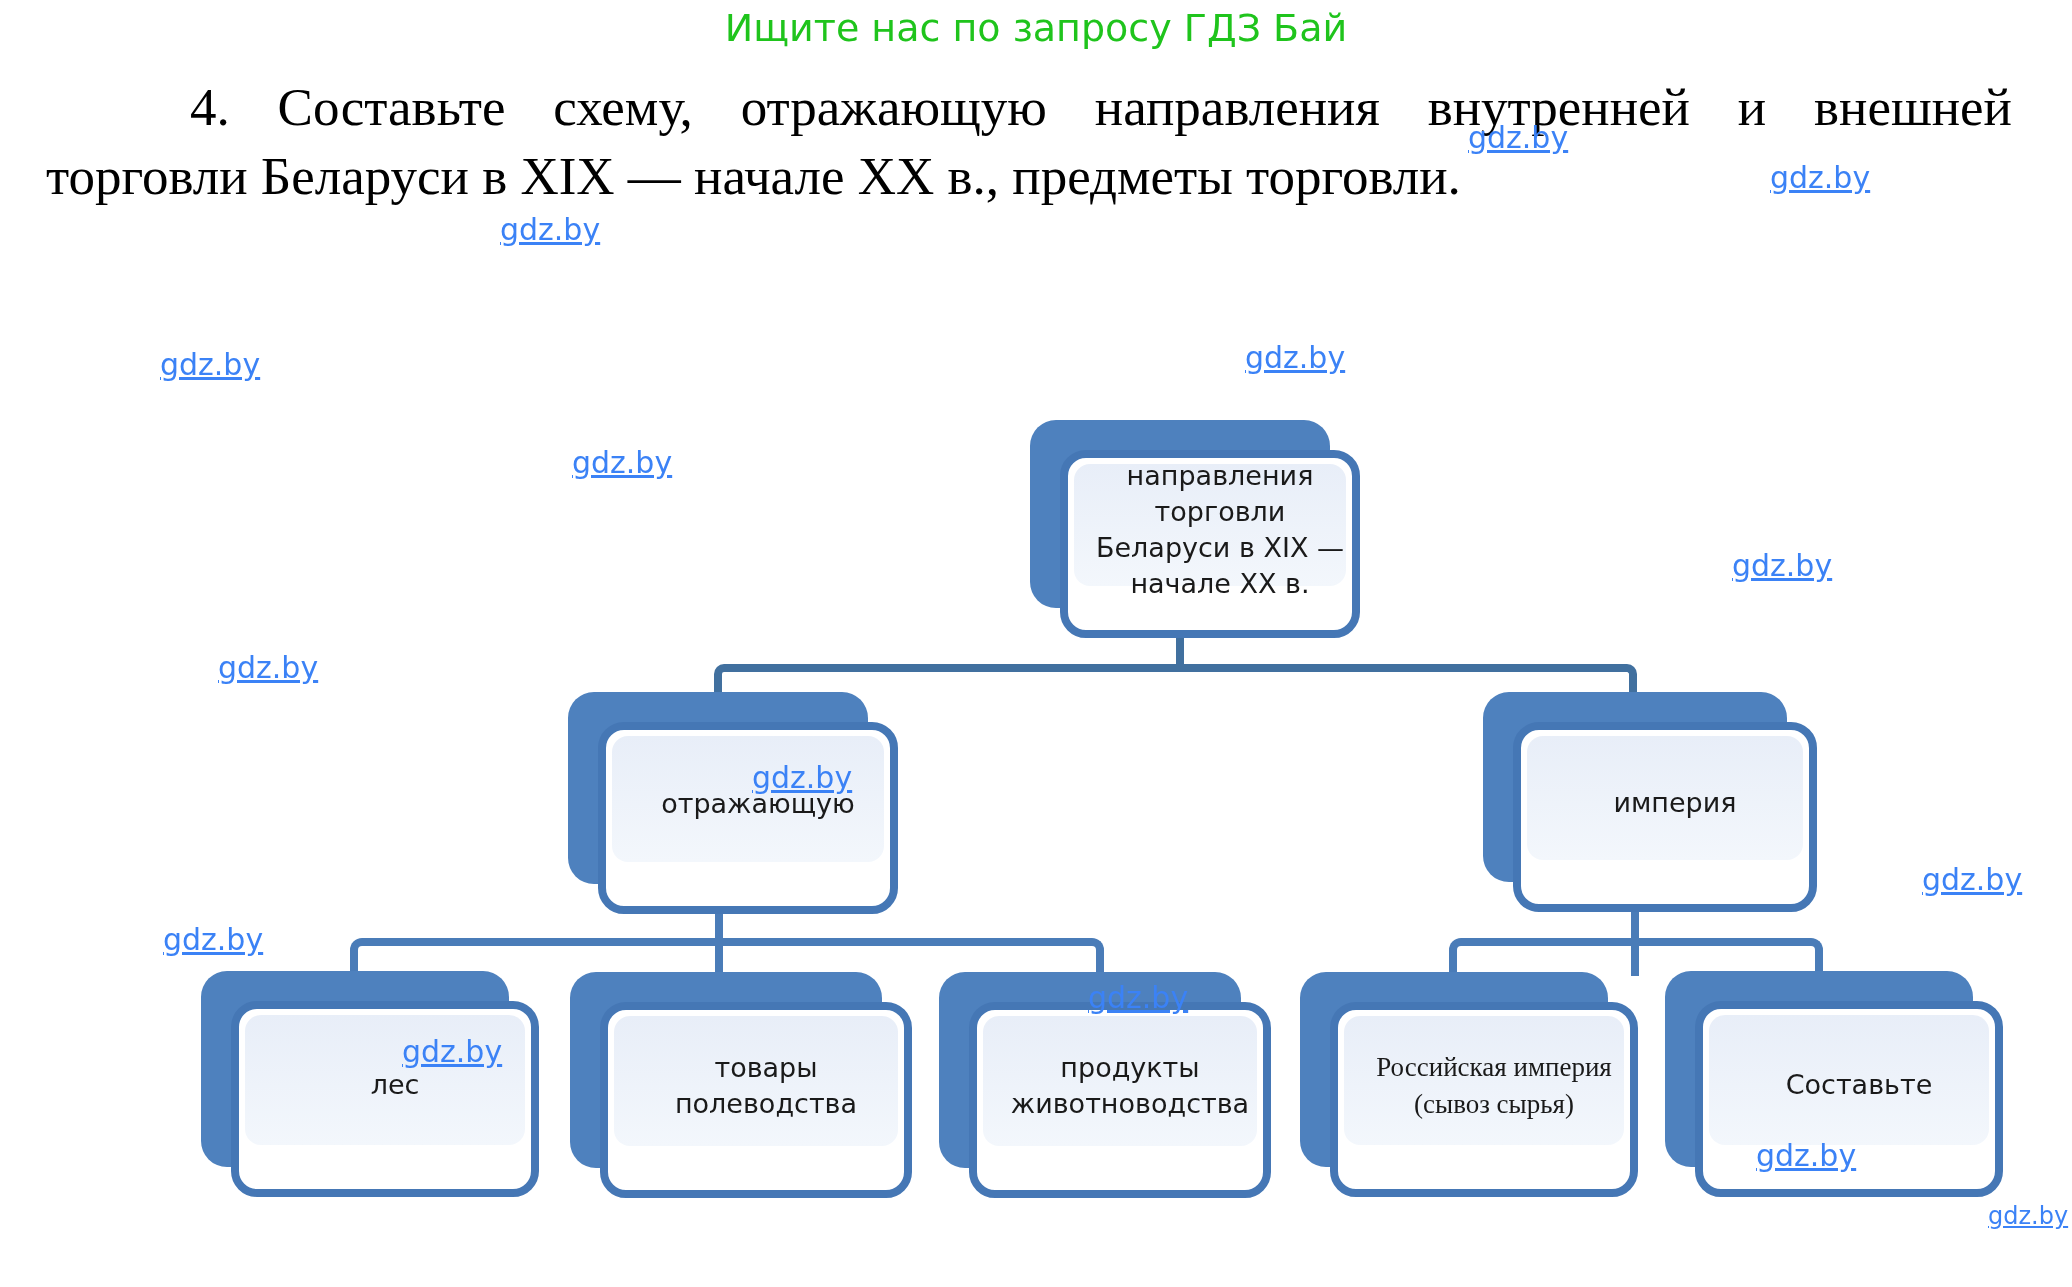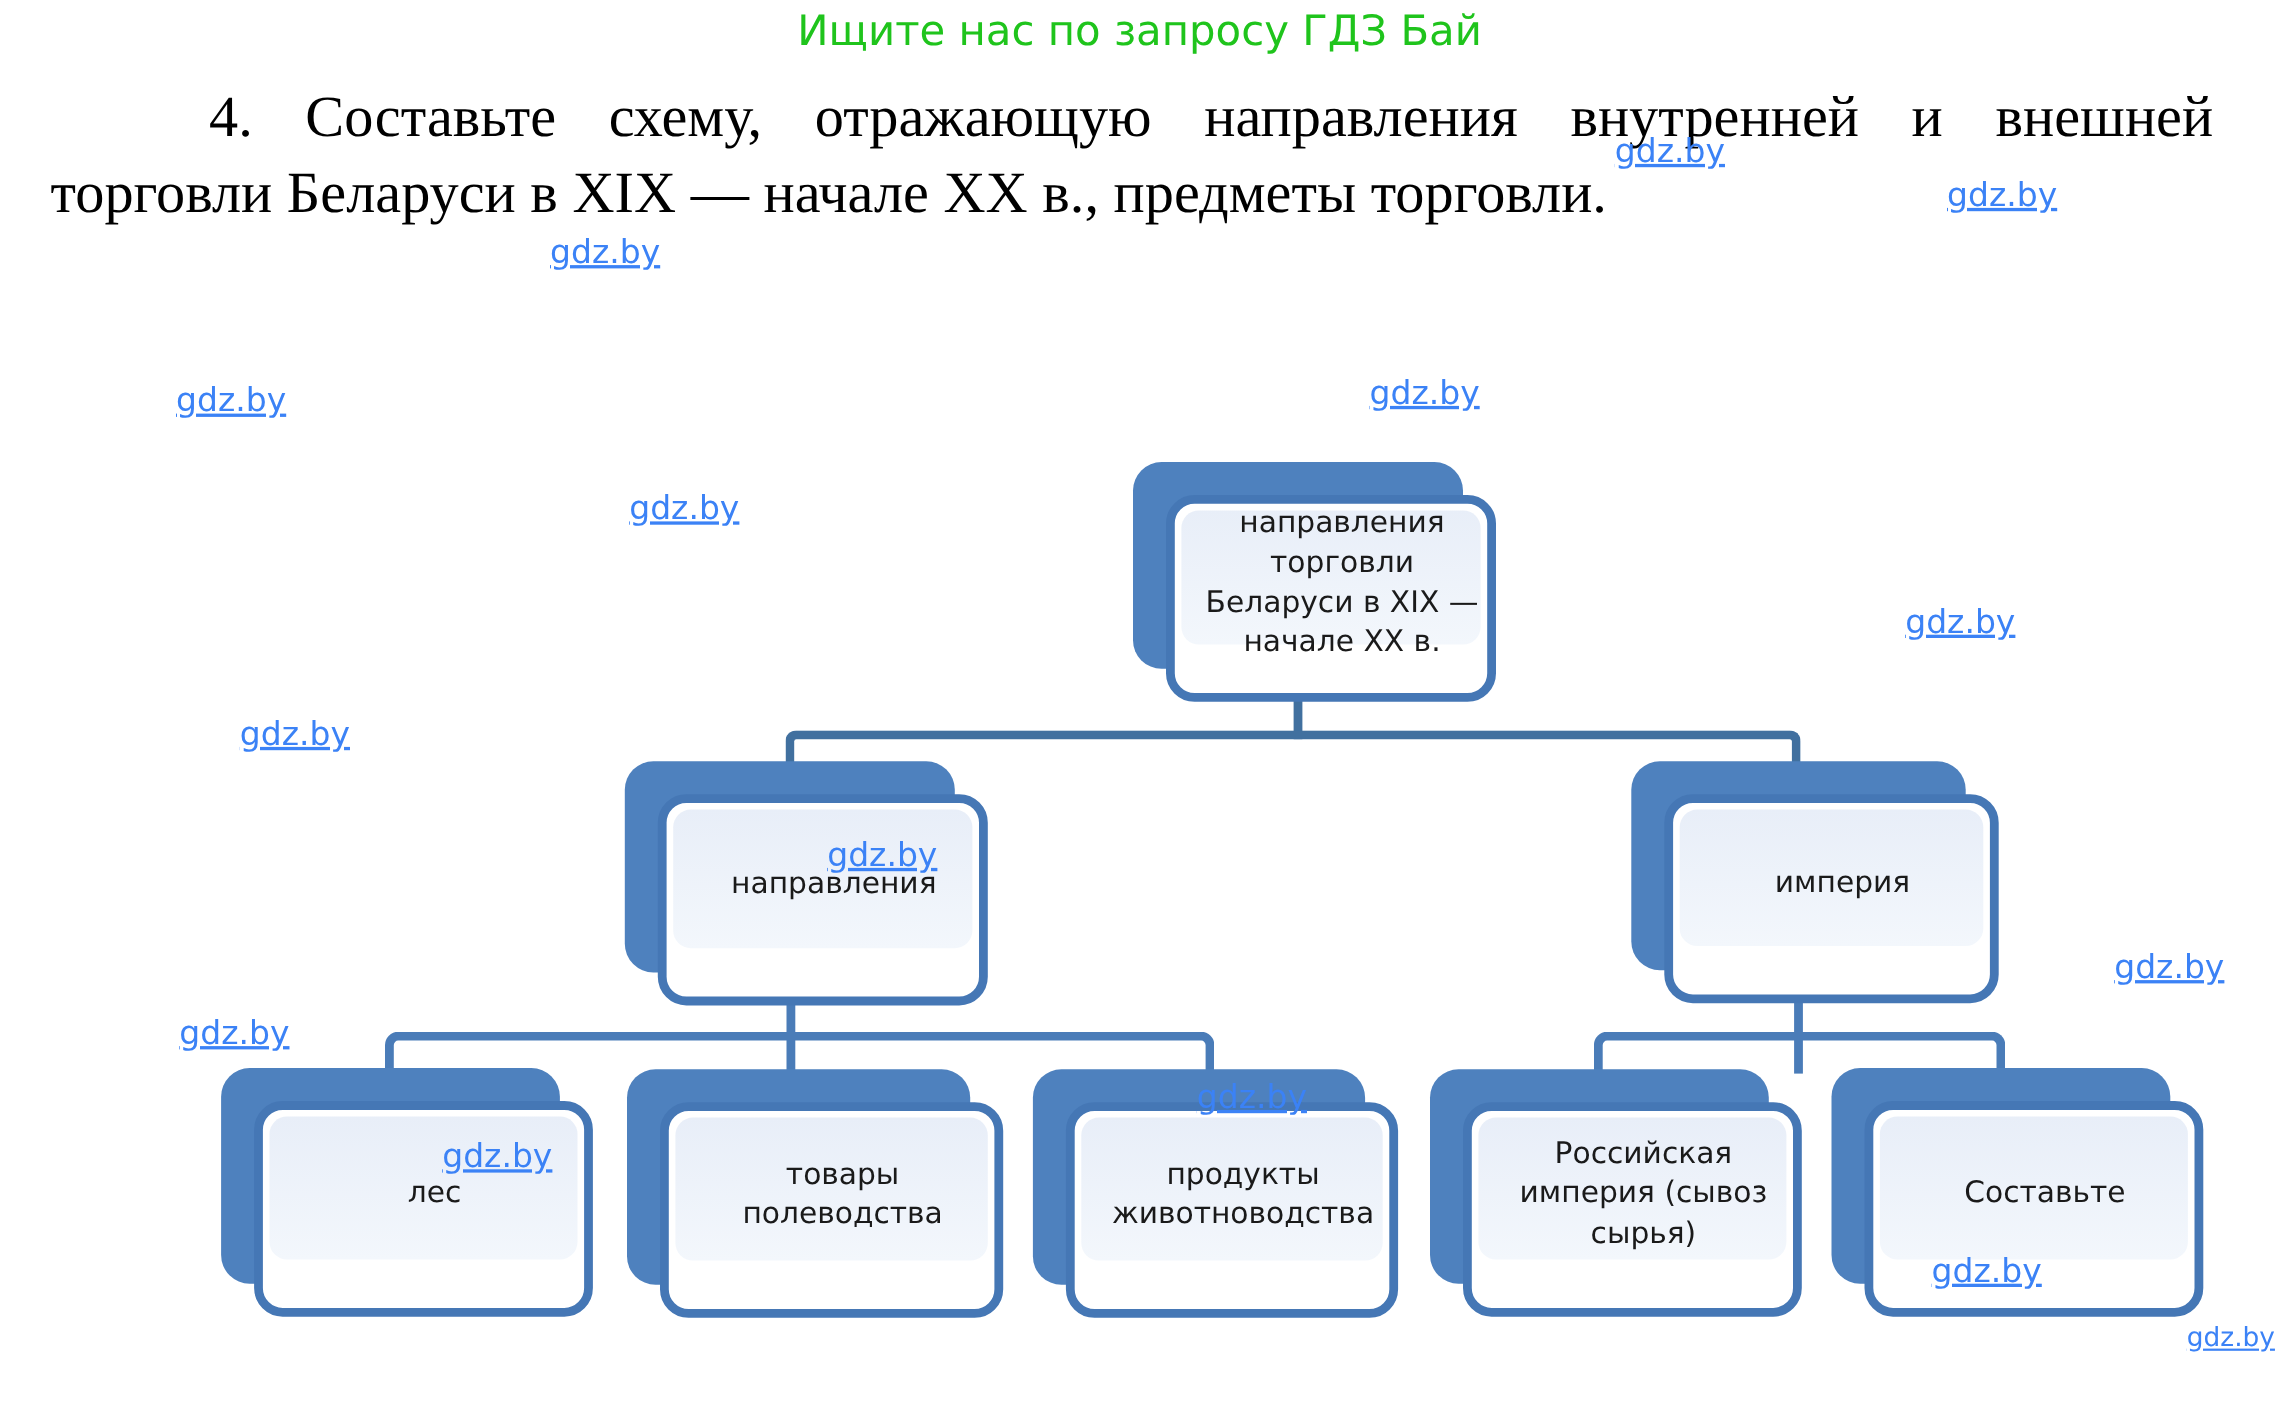--- a/index.html
+++ b/index.html
@@ -69,21 +69,21 @@
   <div class="node" style="left:1060px;top:450px;width:300px;height:188px;">
     <div class="inner"></div>
     <div class="labelwrap">
       <div class="label" style="max-width:278px;">направления торговли Беларуси в XIX — начале XX в.</div>
     </div>
   </div>
 
   <div class="node" style="left:598px;top:722px;width:300px;height:192px;">
     <div class="inner"></div>
     <div class="labelwrap">
-      <div class="label">направления</div>
+      <div class="label">отражающую</div>
     </div>
   </div>
 
   <div class="node" style="left:1513px;top:722px;width:304px;height:190px;">
     <div class="inner"></div>
     <div class="labelwrap">
       <div class="label">империя</div>
     </div>
   </div>
 
@@ -104,21 +104,21 @@
   <div class="node" style="left:969px;top:1002px;width:302px;height:196px;">
     <div class="inner"></div>
     <div class="labelwrap">
       <div class="label" style="max-width:260px;">продукты животноводства</div>
     </div>
   </div>
 
   <div class="node" style="left:1330px;top:1002px;width:308px;height:195px;">
     <div class="inner"></div>
     <div class="labelwrap">
-      <div class="label" style="max-width:270px;">Российская империя (сывоз сырья)</div>
+      <div class="label" style="max-width:270px;font-family:Liberation Serif, serif;">Российская империя (сывоз сырья)</div>
     </div>
   </div>
 
   <div class="node" style="left:1695px;top:1001px;width:308px;height:196px;">
     <div class="inner"></div>
     <div class="labelwrap">
       <div class="label">Составьте</div>
     </div>
   </div>
 

